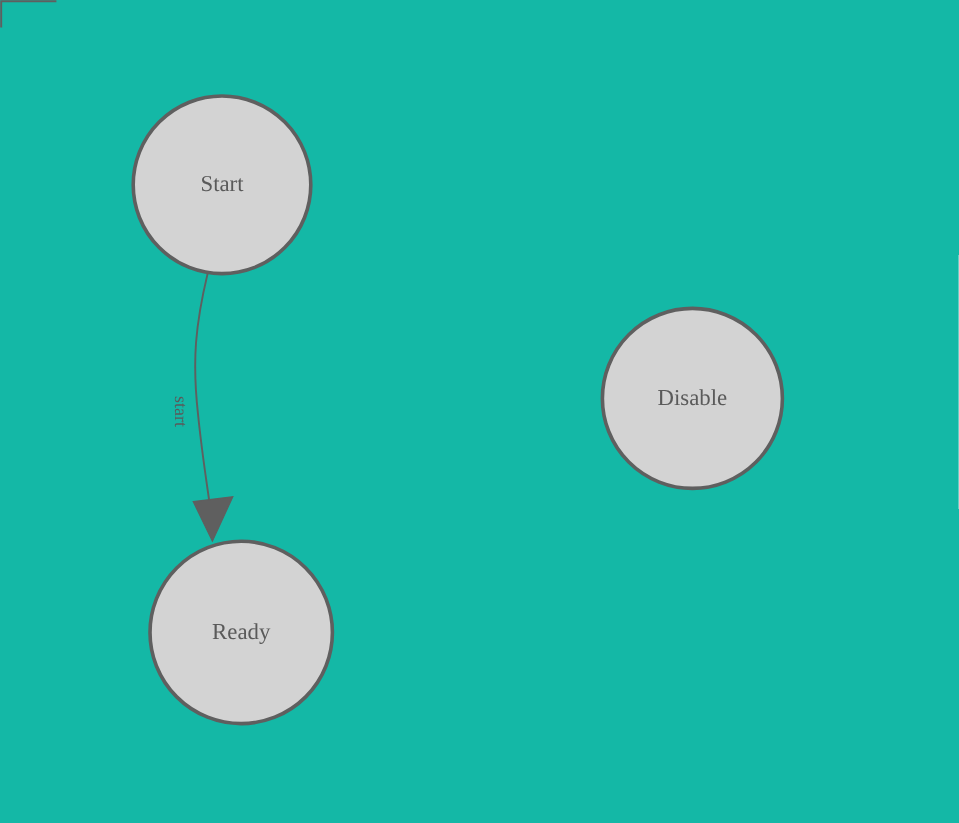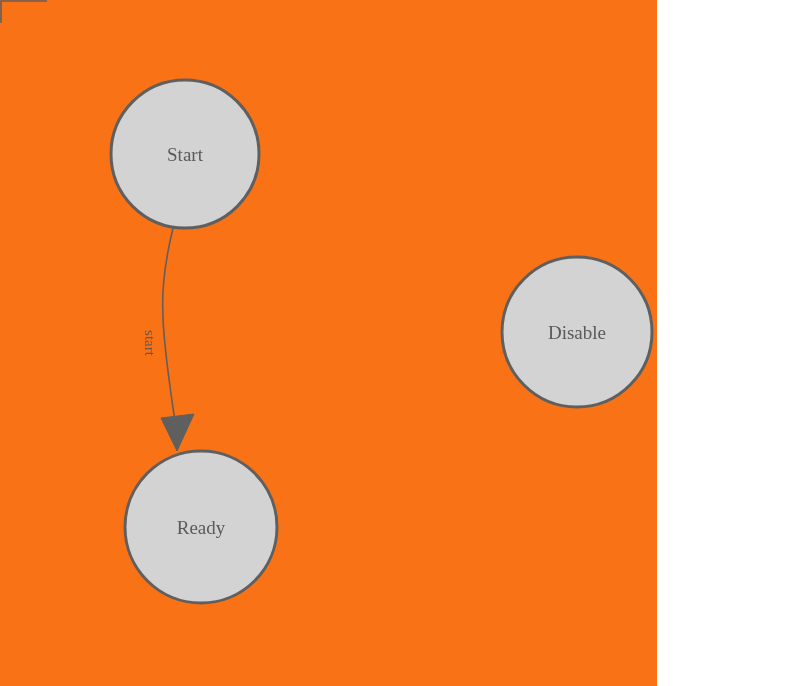--- a/index.html
+++ b/index.html
@@ -6,23 +6,23 @@
   html, body {
     margin: 0;
     padding: 0;
     background: #ffffff;
   }
   body {
     font-family: "Liberation Serif", "DejaVu Serif", serif;
   }
   #canvas {
     position: relative;
-    width: 657px;
+    width: 799px;
     height: 686px;
-    background: #f97316;
+    background: #14b8a6;
     overflow: hidden;
   }
   #diagram-svg {
     position: absolute;
     left: 0;
     top: 0;
     width: 799px;
     height: 686px;
     display: block;
   }

